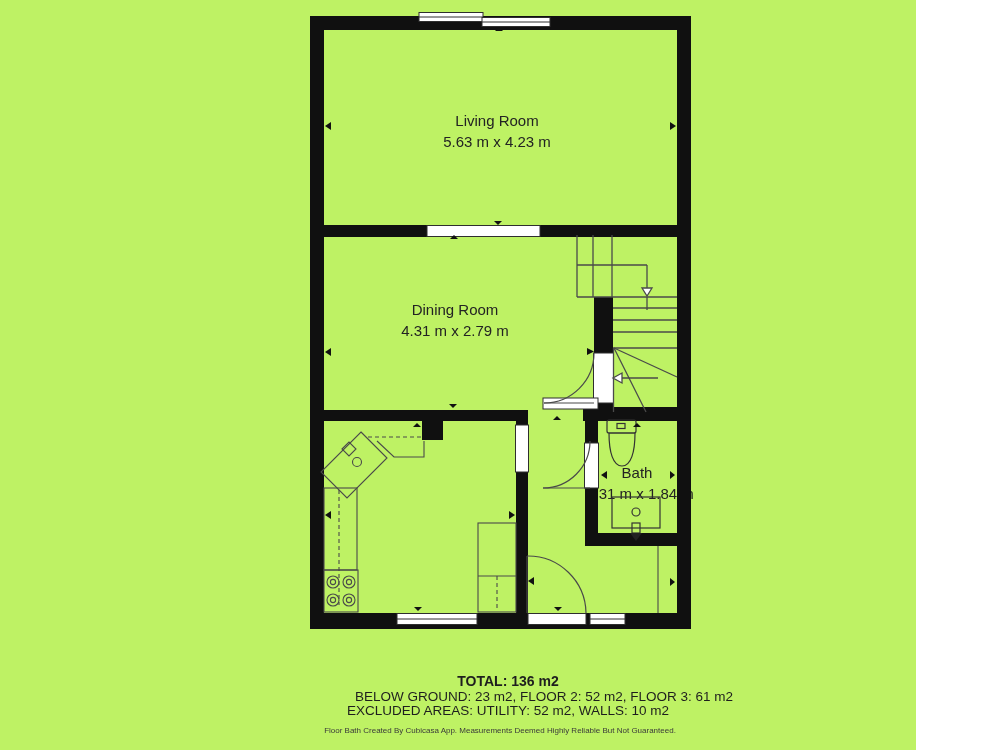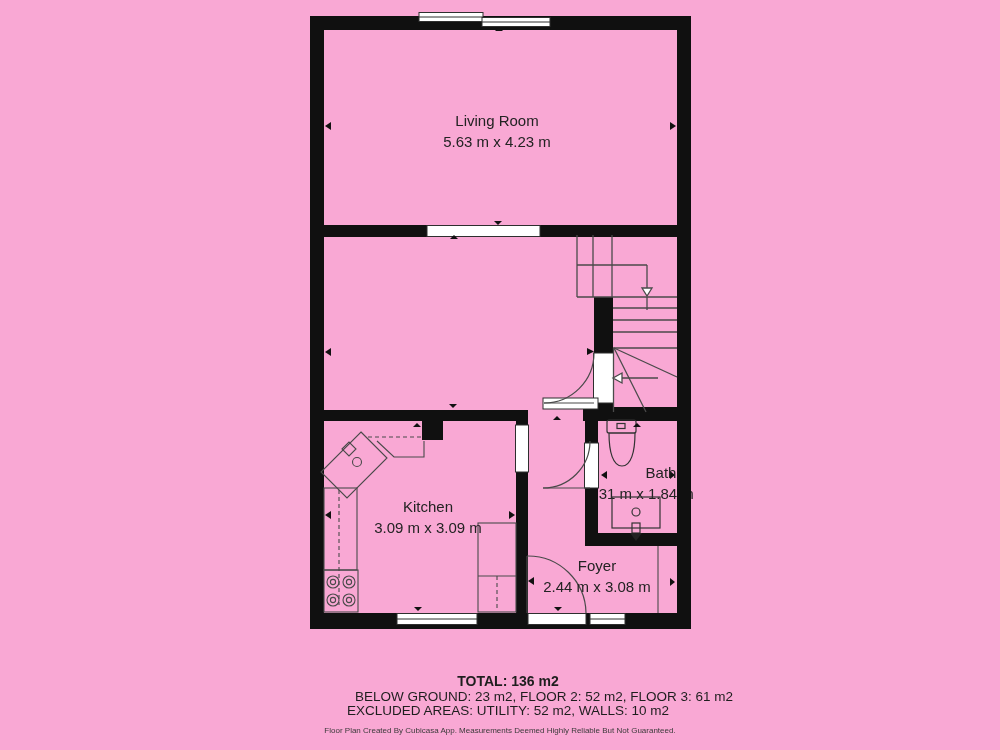--- a/index.html
+++ b/index.html
@@ -1,17 +1,17 @@
 <!DOCTYPE html>
 <html><head>
 <meta charset="utf-8">
 <style>
   html,body{margin:0;padding:0;background:#fff;width:1000px;height:750px;overflow:hidden;
     font-family:"Liberation Sans", sans-serif;}
-  #stage{position:relative;width:1000px;height:750px;background:#f9a8d4;}
+  #stage{position:relative;width:916px;height:750px;background:#bef264;}
   .w{position:absolute;background:#101010;z-index:2;}
   .lbl{position:absolute;z-index:4;transform:translate(-50%,-50%);text-align:center;
     color:#232323;font-size:15px;line-height:21px;white-space:nowrap;}
   .lbl-under{z-index:1;}
   svg.overlay{position:absolute;left:0;top:0;z-index:3;}
   .summary{position:absolute;left:0;width:1000px;text-align:center;color:#1e1e1e;z-index:4;margin-left:8px;}
   .sum-total{top:673px;font-size:14px;font-weight:bold;}
   .sum-line2{top:689px;font-size:13.5px;padding-left:36px;}
   .sum-line3{top:703px;font-size:13.5px;}
   .footer-note{position:absolute;left:0;top:726px;width:1000px;text-align:center;
@@ -144,33 +144,29 @@
       <polygon points="633,427 641,427 637,423"></polygon>
       <polygon points="607,471 607,479 601,475"></polygon>
       <polygon points="670,471 670,479 675,475"></polygon>
     </g>
   </svg>
 
   <div class="lbl" style="left:497px;top:131px;">
     <div>Living Room</div>
     <div>5.63 m x 4.23 m</div>
   </div>
-  <div class="lbl" style="left:428px;top:517px;">
-    <div>Kitchen</div>
-    <div>3.09 m x 3.09 m</div>
+  <div class="lbl" style="left:455px;top:320px;">
+    <div>Dining Room</div>
+    <div>4.31 m x 2.79 m</div>
   </div>
-  <div class="lbl" style="left:637px;top:472px;padding-left:48px;">
+  <div class="lbl" style="left:637px;top:472px;">
     <div>Bath</div>
   </div>
   <div class="lbl lbl-under" style="left:640px;top:493px;">
     <div>1.31 m x 1.84 m</div>
   </div>
-  <div class="lbl" style="left:597px;top:576px;">
-    <div>Foyer</div>
-    <div>2.44 m x 3.08 m</div>
-  </div>
 
   <div class="summary sum-total">TOTAL: 136 m2</div>
   <div class="summary sum-line2">BELOW GROUND: 23 m2, FLOOR 2: 52 m2, FLOOR 3: 61 m2</div>
   <div class="summary sum-line3">EXCLUDED AREAS: UTILITY: 52 m2, WALLS: 10 m2</div>
-  <div class="footer-note">Floor Plan Created By Cubicasa App. Measurements Deemed Highly Reliable But Not Guaranteed.</div>
+  <div class="footer-note">Floor Bath Created By Cubicasa App. Measurements Deemed Highly Reliable But Not Guaranteed.</div>
 
 </div>
 
 </body></html>

